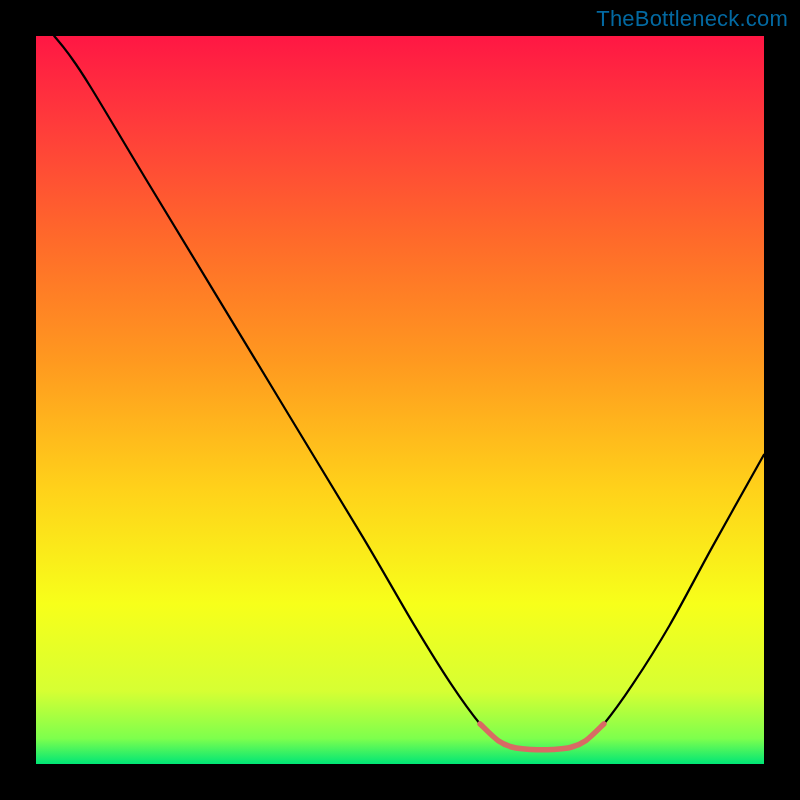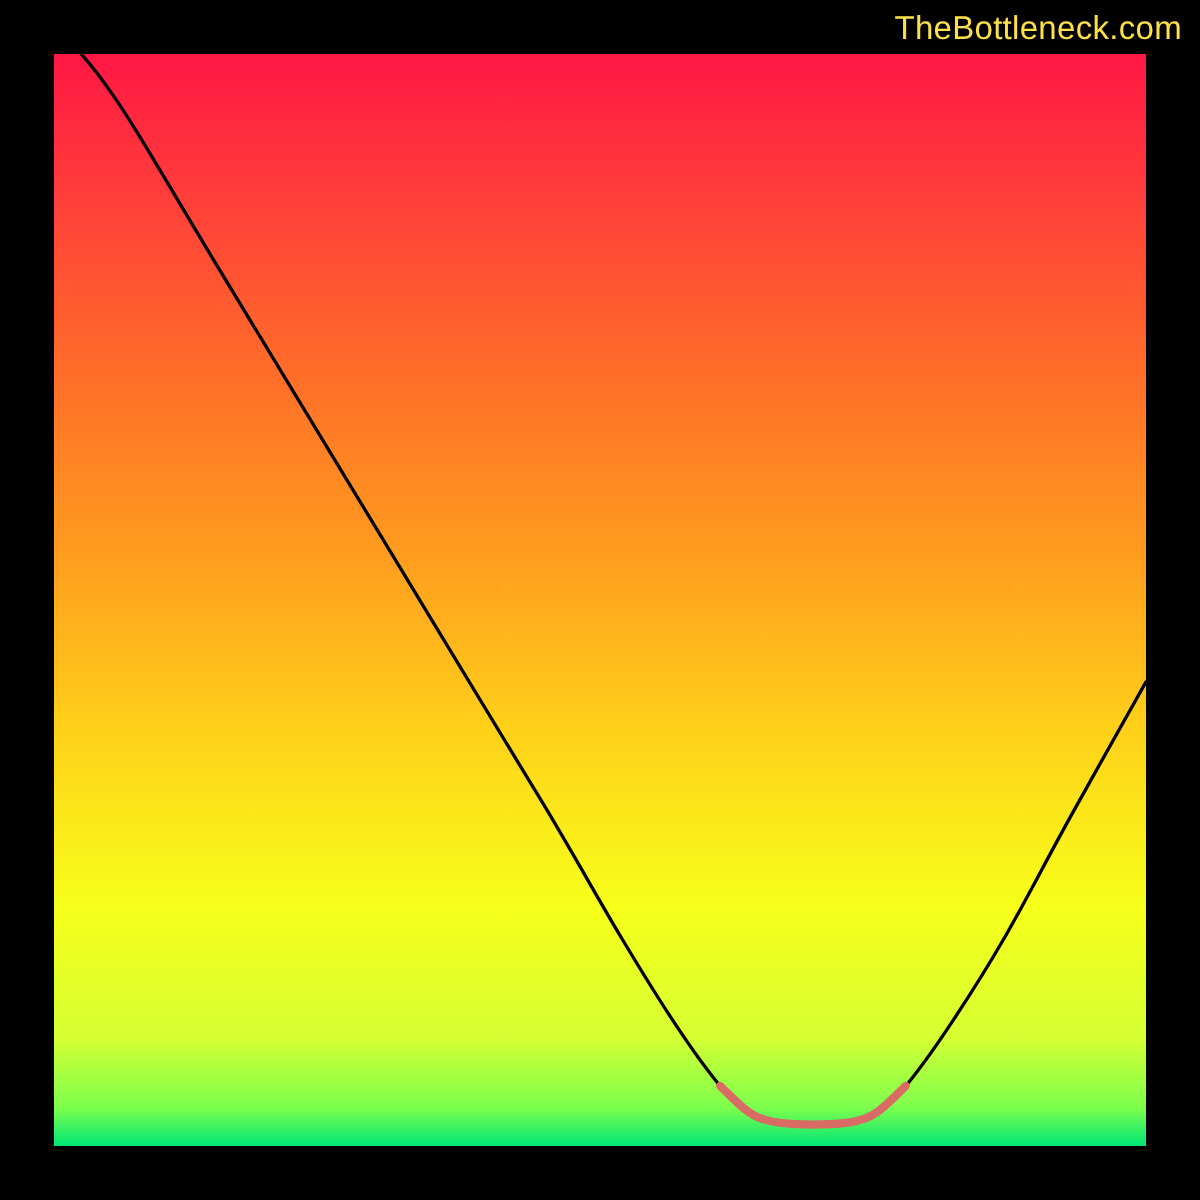--- a/index.html
+++ b/index.html
@@ -14,21 +14,21 @@
   .frame {
     position: relative;
     width: 800px;
     height: 800px;
     background: #000;
   }
   .watermark {
     position: absolute;
     top: 6px;
     right: 12px;
-    color: #fde047;
+    color: #0369a1;
     font-size: 22px;
     font-weight: 500;
     letter-spacing: 0.2px;
     z-index: 5;
   }
   .plot-wrap {
     position: absolute;
     left: 36px;
     top: 36px;
     width: 728px;

